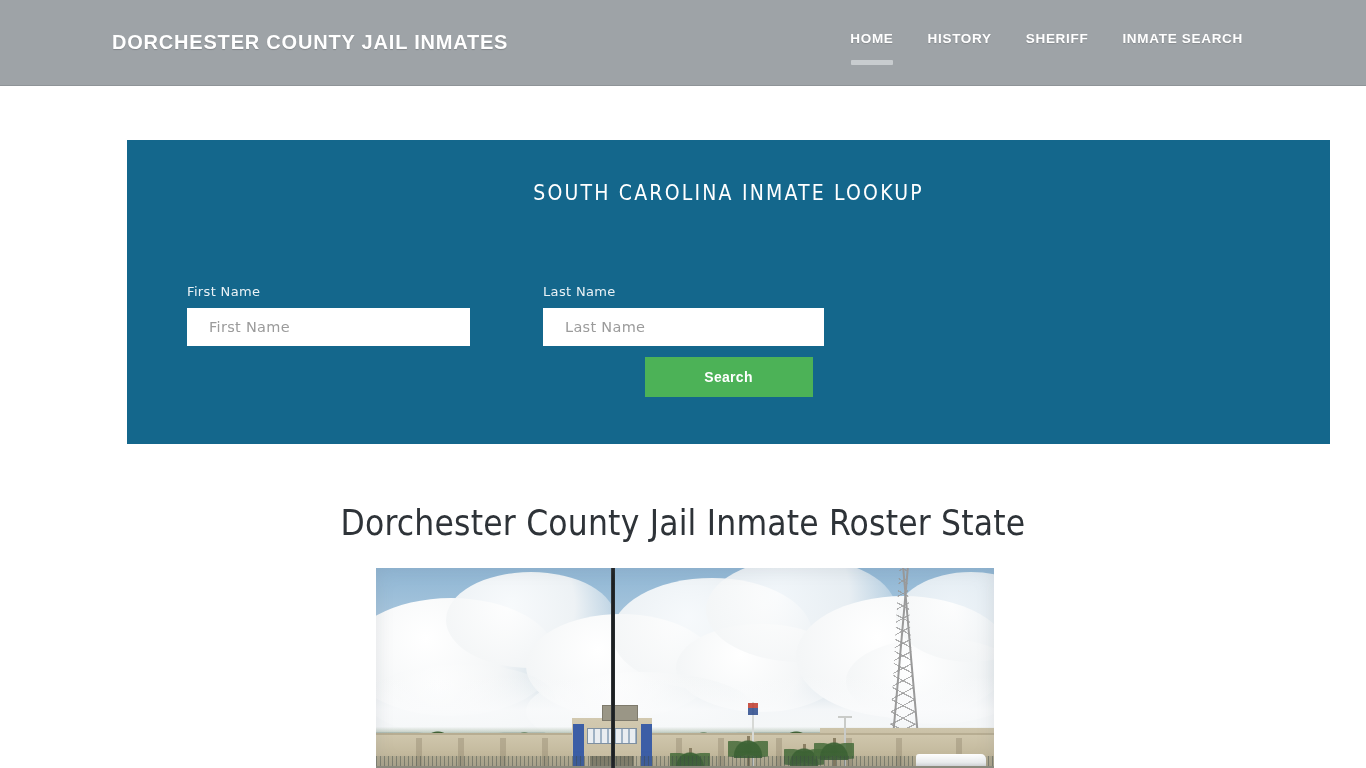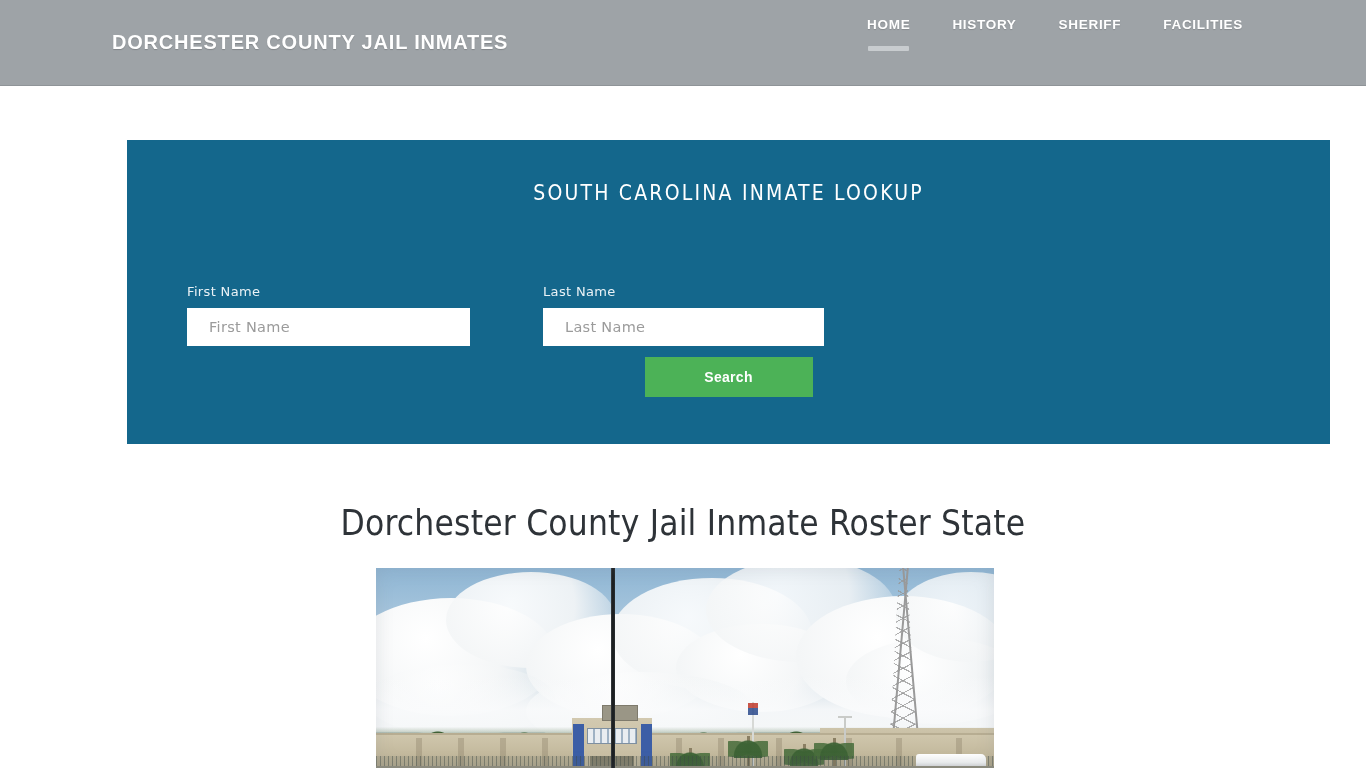--- a/index.html
+++ b/index.html
@@ -18,22 +18,22 @@
     text-align:center;
   }
   .brand{
     position:absolute; left:112px; top:31px;
     font-family:"Liberation Sans", sans-serif;
     font-size:20px; font-weight:bold; letter-spacing:0.8px;
     color:#ffffff; white-space:nowrap;
     text-shadow:0 1px 1px rgba(0,0,0,.18);
   }
   .main-nav{
-    position:absolute; right:110px; top:16px;
-    display:flex; align-items:flex-start; gap:16px;
+    position:absolute; right:110px; top:30px;
+    display:flex; align-items:flex-start; gap:8px;
   }
   .nav-item{
     position:relative;
     padding:0 13px 22px 13px;
     font-size:13.5px; font-weight:bold; letter-spacing:.7px;
     color:#ffffff; white-space:nowrap; cursor:pointer;
     line-height:18px;
     text-shadow:0 1px 1px rgba(0,0,0,.15);
   }
   .nav-item.is-active::after{
@@ -259,21 +259,21 @@
     <div class="nav-item is-active">
       <span>HOME</span>
     </div>
     <div class="nav-item">
       <span>HISTORY</span>
     </div>
     <div class="nav-item">
       <span>SHERIFF</span>
     </div>
     <div class="nav-item">
-      <span>FACILITIES</span>
+      <span>INMATE SEARCH</span>
     </div>
   </nav>
 </div>
 
 <section class="lookup-panel">
   <h2 class="lookup-title">SOUTH CAROLINA INMATE LOOKUP</h2>
 
   <div class="fields-row">
 
     <div class="field field-first">

